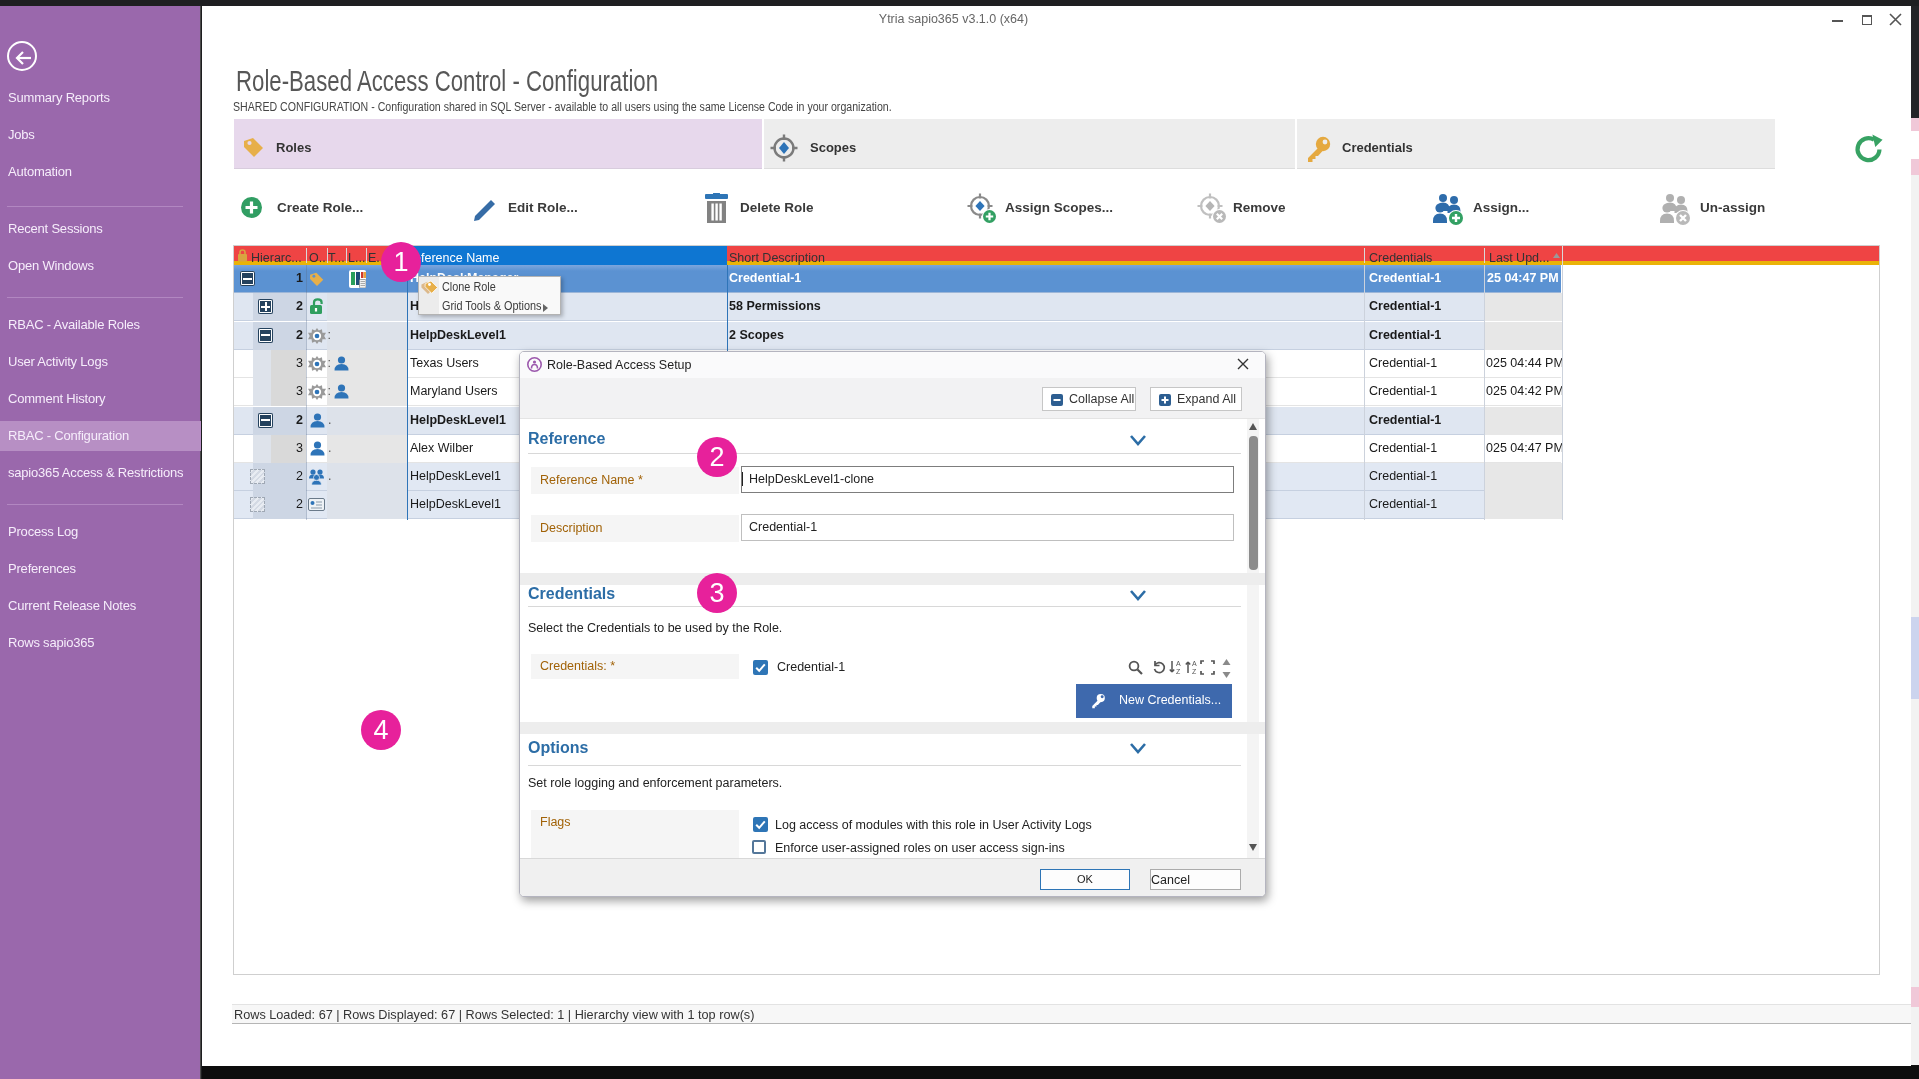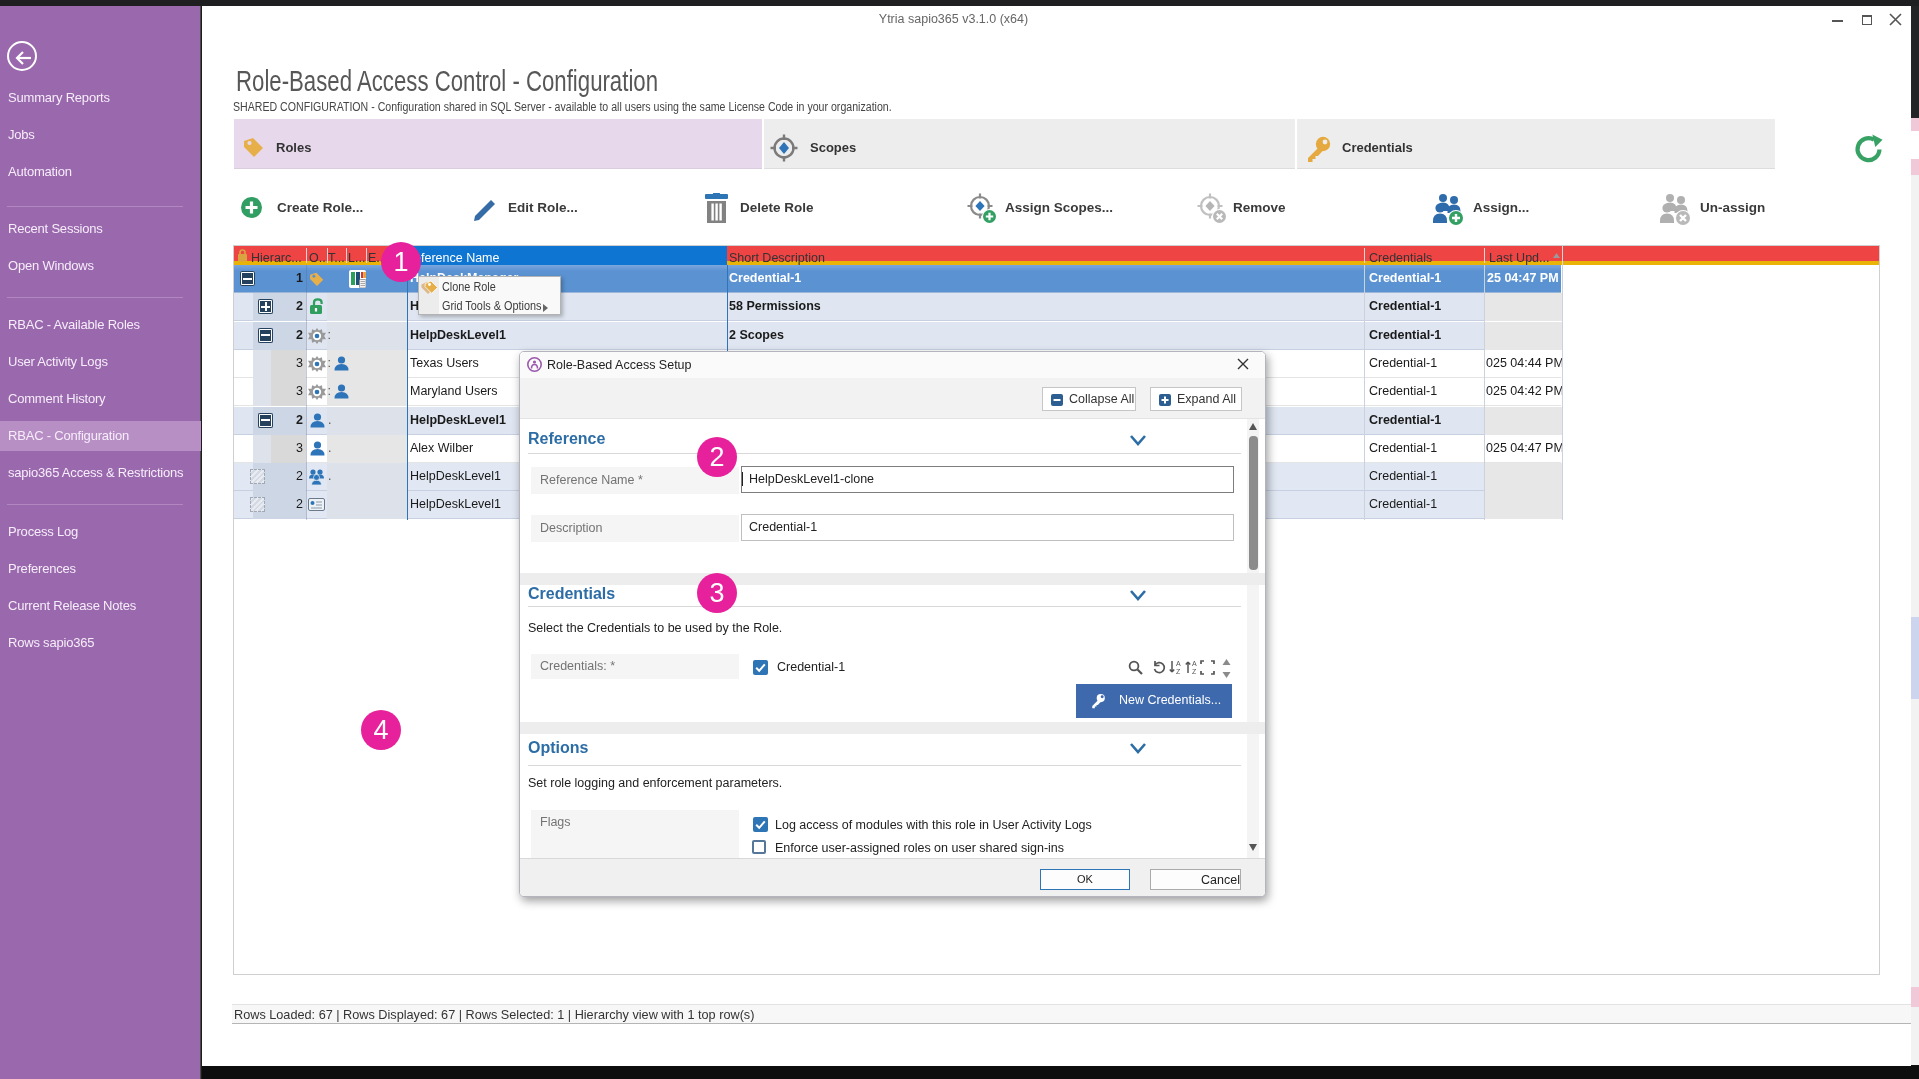--- a/index.html
+++ b/index.html
@@ -33,21 +33,21 @@
   .num { position:absolute; top:6px; width:30px; text-align:right; font-size:12.5px; color:#1a1a1a; }
   .exp { position:absolute; width:15px; height:15px; background:#24425e; border-radius:2px; box-shadow:inset 0 0 0 1px #24425e, inset 0 0 0 2px #ffffff; }
   .exp:before { content:""; position:absolute; left:3px; right:3px; top:6.5px; height:2px; background:#fff; }
   .exp.plus:after { content:""; position:absolute; top:3px; bottom:3px; left:6.5px; width:2px; background:#fff; }
   
   #ctxmenu { left:418px; top:276px; width:143px; height:39px; background:#f9f9f9; border:1px solid #b3b3b3; box-shadow:2px 2px 4px rgba(0,0,0,0.25); }
   
   #dialog { left:519px; top:351px; width:747px; height:546px; background:#ffffff; border:1px solid #b4b4bf; border-radius:5px; overflow:hidden; box-shadow:2px 4px 10px rgba(0,0,0,0.38); }
   .sect-h { position:absolute; left:8px; font-size:16px; font-weight:bold; color:#2c6da6; }
   .sect-rule { position:absolute; left:8px; width:713px; height:1px; background:#d8d8d8; }
-  .flabel { position:absolute; left:11px; width:208px; background:#f5f5f5; font-size:12.5px; color:#737373; }
+  .flabel { position:absolute; left:11px; width:208px; background:#f5f5f5; font-size:12.5px; color:#a16207; }
   .finput { position:absolute; left:221px; width:493px; background:#fff; border:1px solid #bfbfbf; font-size:12.5px; color:#222; }
   .gband { position:absolute; left:0px; width:745px; height:12px; background:#ededed; }
   .chev { position:absolute; left:609px; width:18px; height:13px; }
   
   .pink { position:absolute; width:40px; height:40px; border-radius:50%; background:#e7219b; color:#fff; font-size:27px; text-align:center; line-height:40px; }
   
   #statusbar { left:232px; top:1004px; width:1679px; height:20px; background:#f7f7f7; border-top:1px solid #e3e3e3; border-bottom:1px solid #b5b5b5; }
   #statusbar span { position:absolute; left:2px; top:3px; font-size:12.7px; color:#333; }
 </style>
 </head>
@@ -489,25 +489,25 @@
     </svg>
   <div class="sect-rule" style="top:413px;"></div>
   <div class="abs" style="left:8px;top:424px;font-size:12.5px;color:#222;">Set role logging and enforcement parameters.</div>
   <div class="flabel" style="top:458px;height:48px;"><span style="padding-left:9px;line-height:24px;">Flags</span></div>
   <svg class="abs" style="left:233px;top:465px;" width="15" height="15" viewBox="0 0 15 15">
       <rect width="15" height="15" rx="2" fill="#2e75b6"></rect>
       <path d="M3.2 7.8 L6.2 10.8 L11.8 4.4" fill="none" stroke="#fff" stroke-width="2"></path>
     </svg>
   <div class="abs" style="left:255px;top:466px;font-size:12.5px;color:#222;">Log access of modules with this role in User Activity Logs</div>
   <div class="abs" style="left:232px;top:487.5px;width:14px;height:14px;border:2px solid #54779a;border-radius:2px;background:#fff;"></div>
-  <div class="abs" style="left:255px;top:489px;font-size:12.5px;color:#222;">Enforce user-assigned roles on user shared sign-ins</div>
+  <div class="abs" style="left:255px;top:489px;font-size:12.5px;color:#222;">Enforce user-assigned roles on user access sign-ins</div>
 
   <div class="abs" style="left:0;top:506px;width:745px;height:39px;background:#f0f0f0;border-top:1px solid #d8d8d8;">
     <div class="abs" style="left:520px;top:10px;width:90px;height:21px;background:#fdfdfd;border:1.5px solid #2e75b6;font-size:11px;color:#222;text-align:center;line-height:19px;">OK</div>
-    <div class="abs" style="left:630px;top:10px;width:91px;height:21px;background:#fdfdfd;border:1px solid #ababab;font-size:12.5px;color:#222;text-align:right;line-height:20px;">Cancel</div>
+    <div class="abs" style="left:630px;top:10px;width:91px;height:21px;background:#fdfdfd;border:1px solid #ababab;font-size:12.5px;color:#222;text-align:left;line-height:20px;">Cancel</div>
   </div>
 </div>
 
 <div class="pink" style="left:381px; top:242px;">1</div>
 <div class="pink" style="left:697px; top:437px;">2</div>
 <div class="pink" style="left:697px; top:573px;">3</div>
 <div class="pink" style="left:361px; top:710px;">4</div>
 
 <div class="abs" id="statusbar">
     <span>Rows Loaded: 67 | Rows Displayed: 67 | Rows Selected: 1 | Hierarchy view with 1 top row(s)</span>

